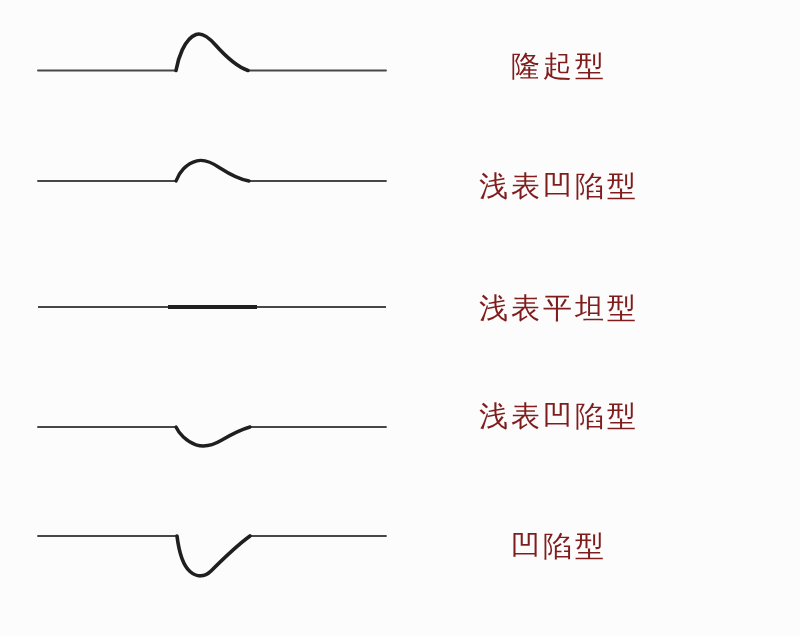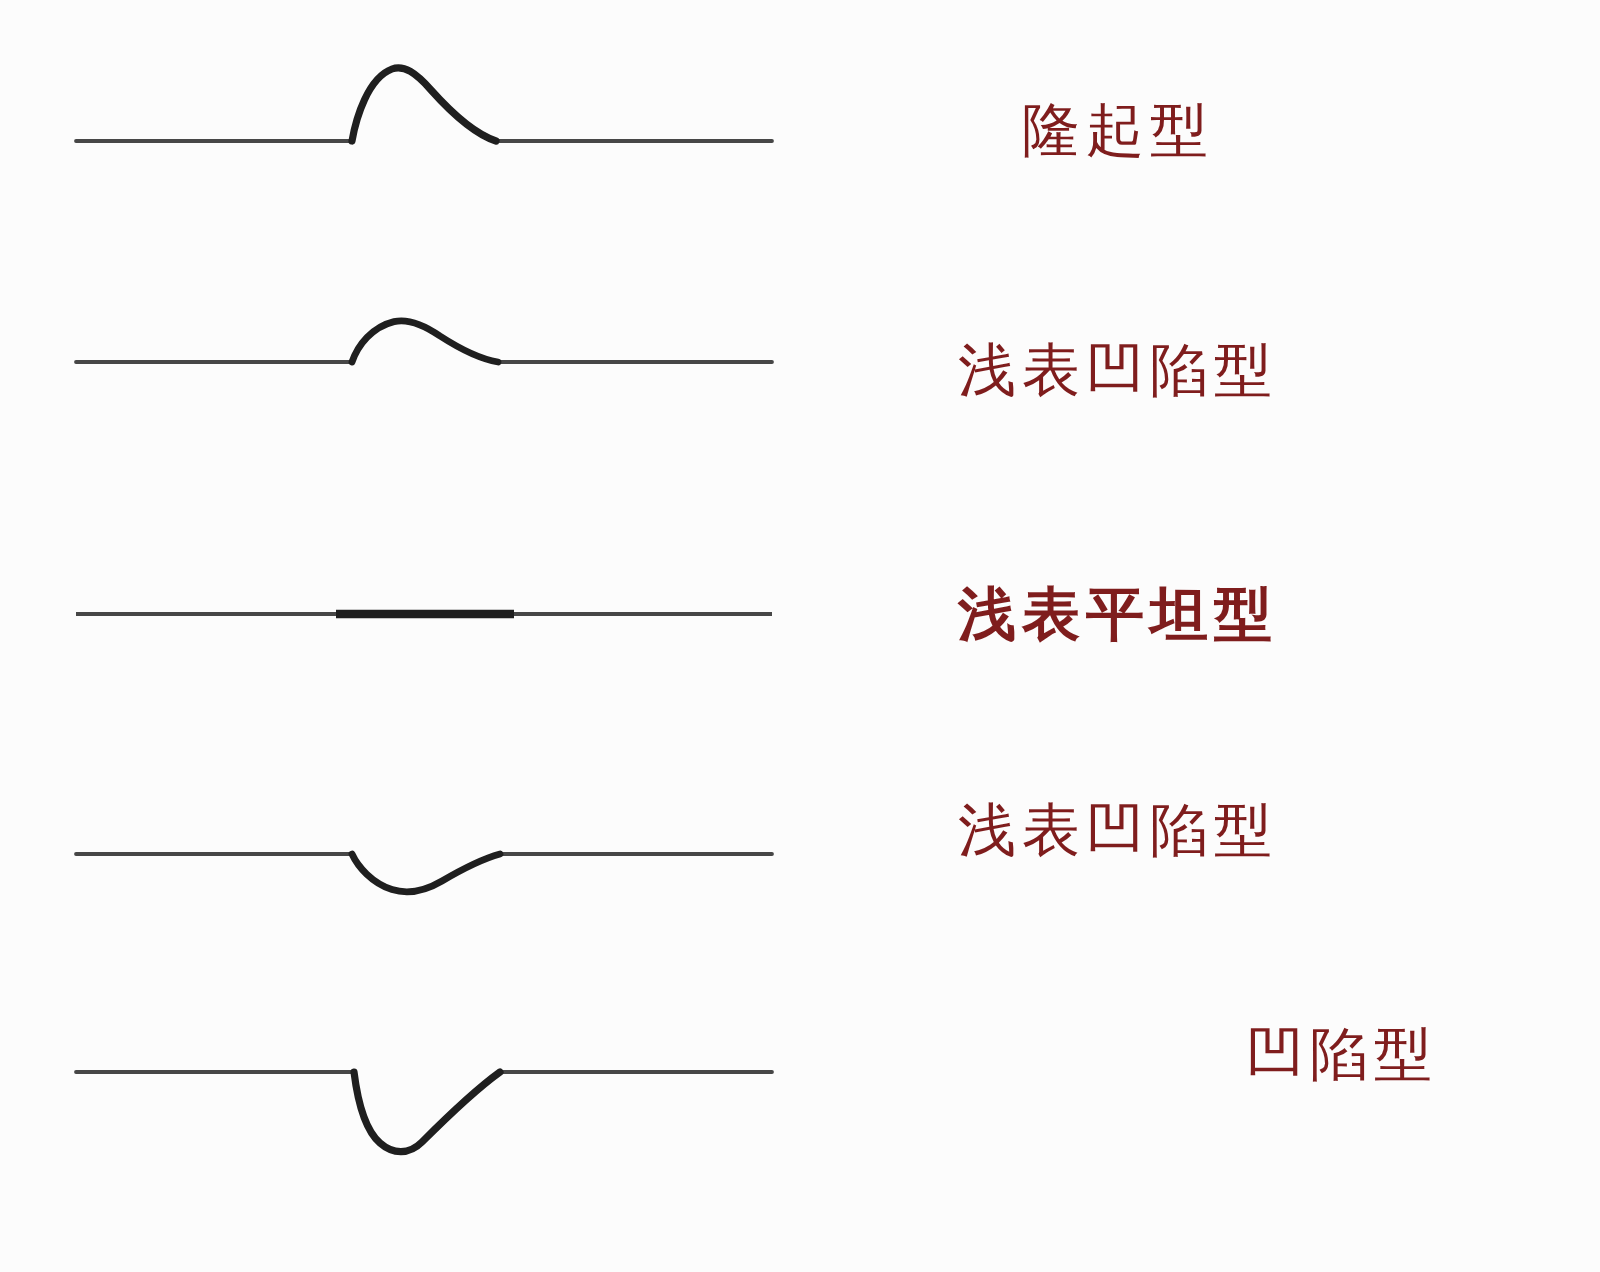--- a/index.html
+++ b/index.html
@@ -29,23 +29,23 @@
     width: 320px;
     text-align: center;
     font-size: 29px;
     line-height: 36px;
     letter-spacing: 3px;
     color: #7f1d1d;
     white-space: nowrap;
   }
   .label-1 { top: 48px; }
   .label-2 { top: 168px; }
-  .label-3 { top: 290px; font-weight: bold; }
+  .label-3 { top: 290px; }
   .label-4 { top: 398px; }
-  .label-5 { top: 510px; text-align: right; }
+  .label-5 { top: 528px; }
 </style>
 </head>
 <body>
 
 <div class="canvas">
 
   <svg class="diagram-svg" width="800" height="636" viewBox="0 0 800 636">
 
     <g fill="none" stroke-linecap="round" stroke-linejoin="round">
       <path d="M38 70.5 H176 M248 70.5 H386" stroke="#474747" stroke-width="1.9"></path>

